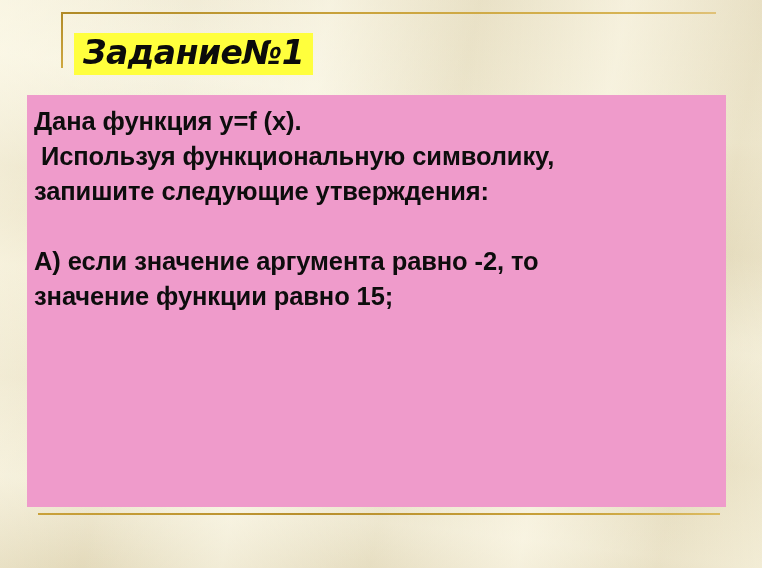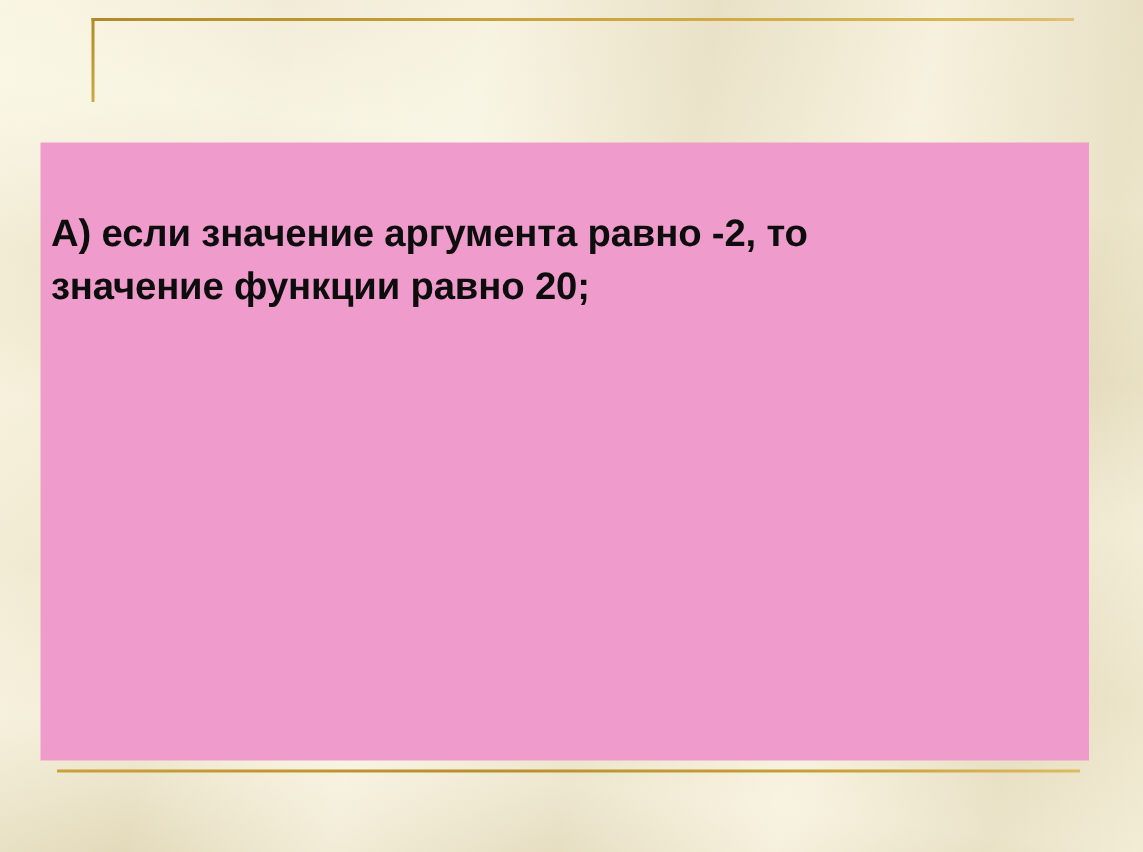--- a/index.html
+++ b/index.html
@@ -103,23 +103,29 @@
 </style>
 </head>
 <body>
 
 <div id="slide">
 
   <div class="rule-top"></div>
   <div class="rule-left"></div>
   <div class="rule-bottom"></div>
 
+  <div class="title-wrap">
+    <span class="title-text">Задание№1</span>
+  </div>
 
   <div class="panel">
     <div class="panel-body">
+      <p class="para">Дана функция y=f (x).
+ Используя функциональную символику,
+запишите следующие утверждения:</p>
       <div class="gap"></div>
       <p class="para">А) если значение аргумента равно -2, то
-значение функции равно 20;</p>
+значение функции равно 15;</p>
       <div class="gap"></div>
     </div>
   </div>
 
 </div>
 
 </body></html>

